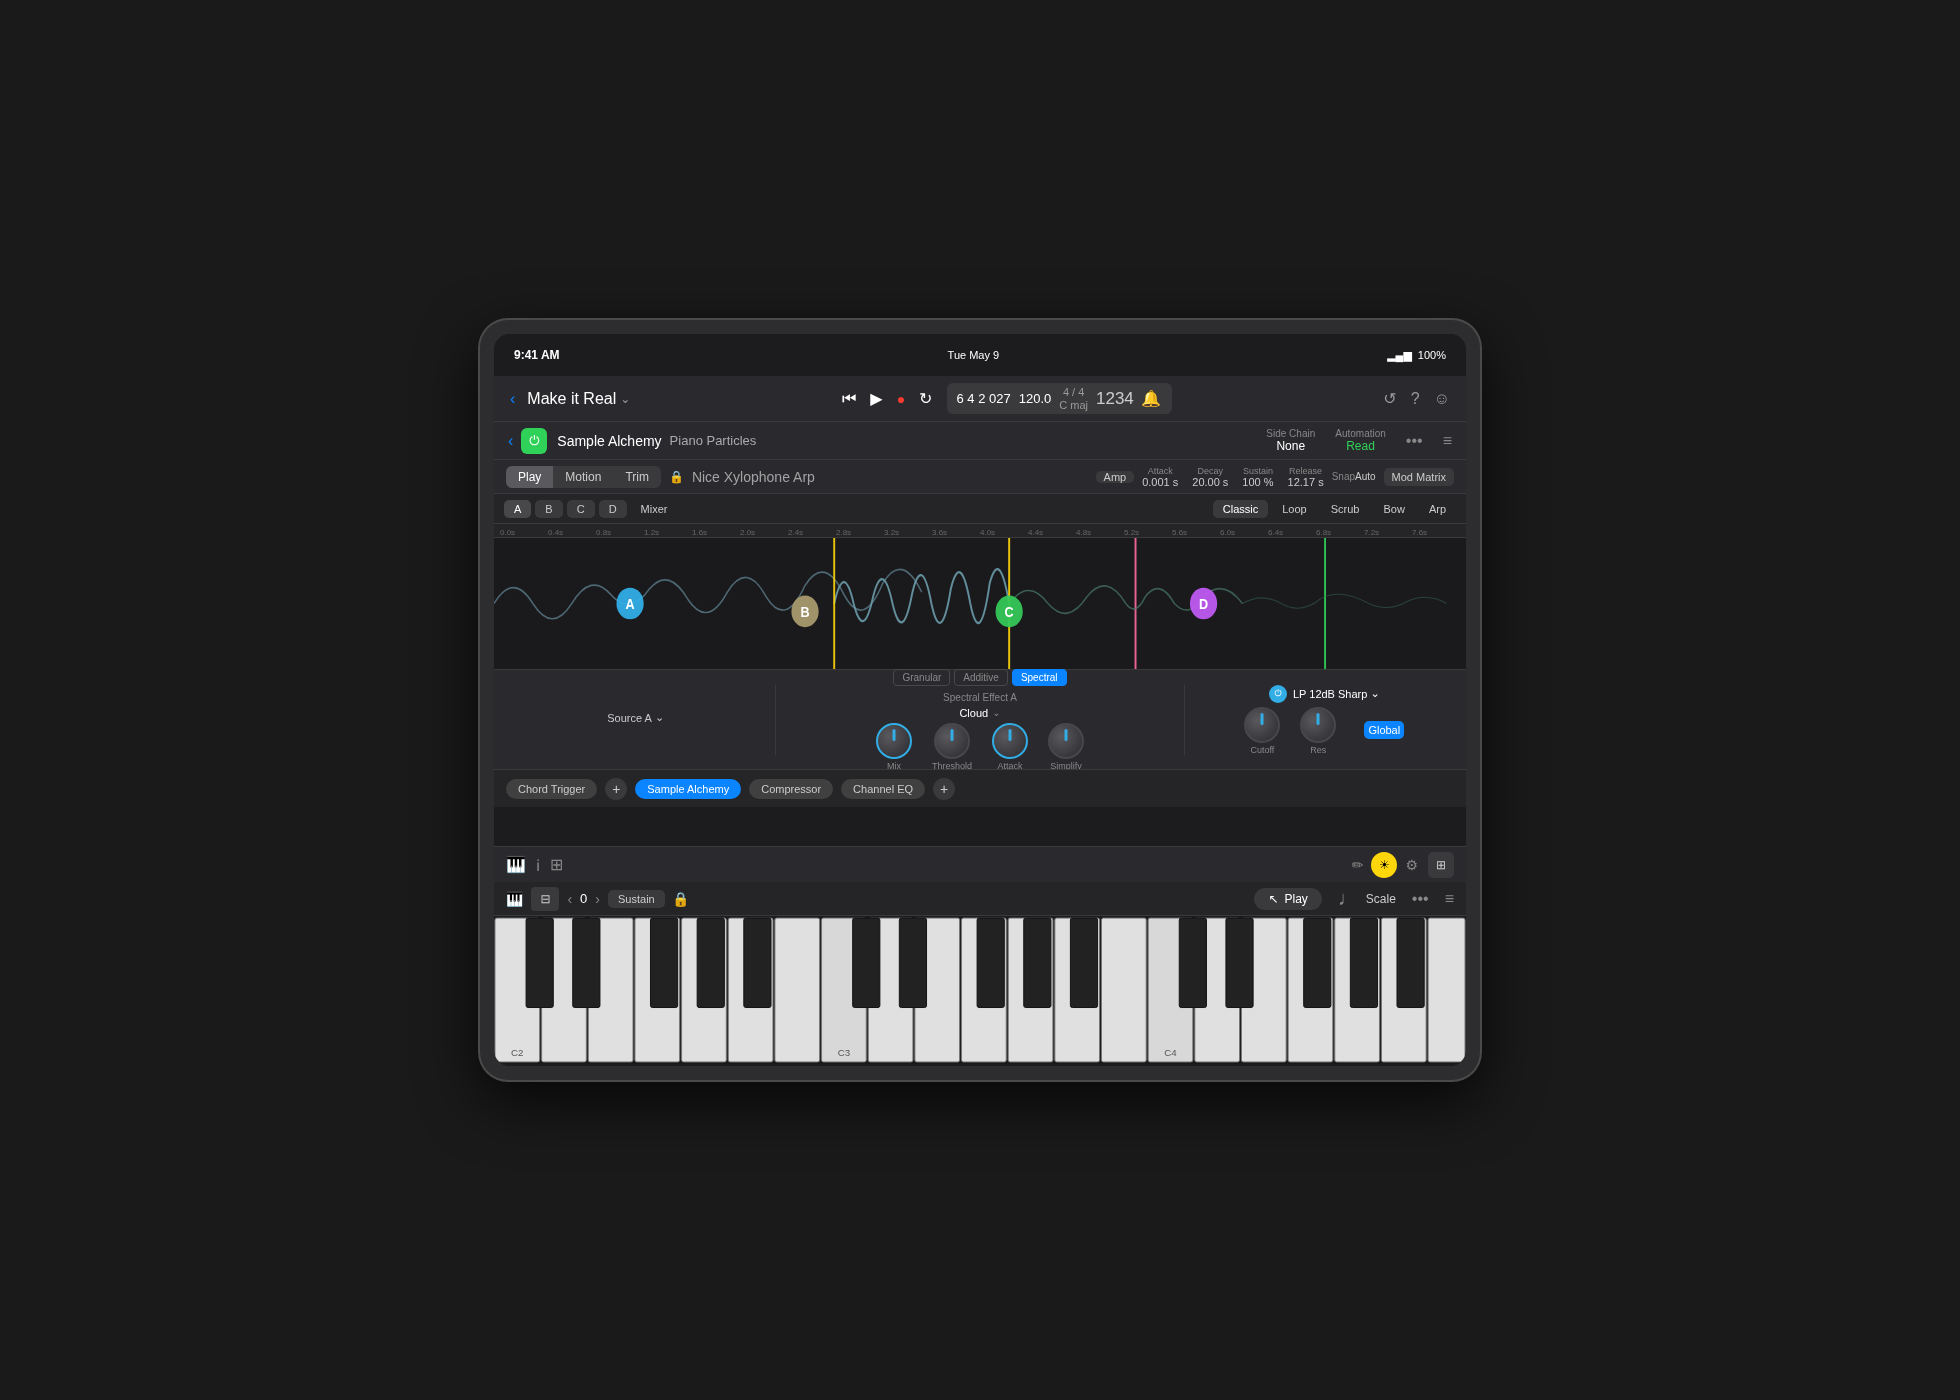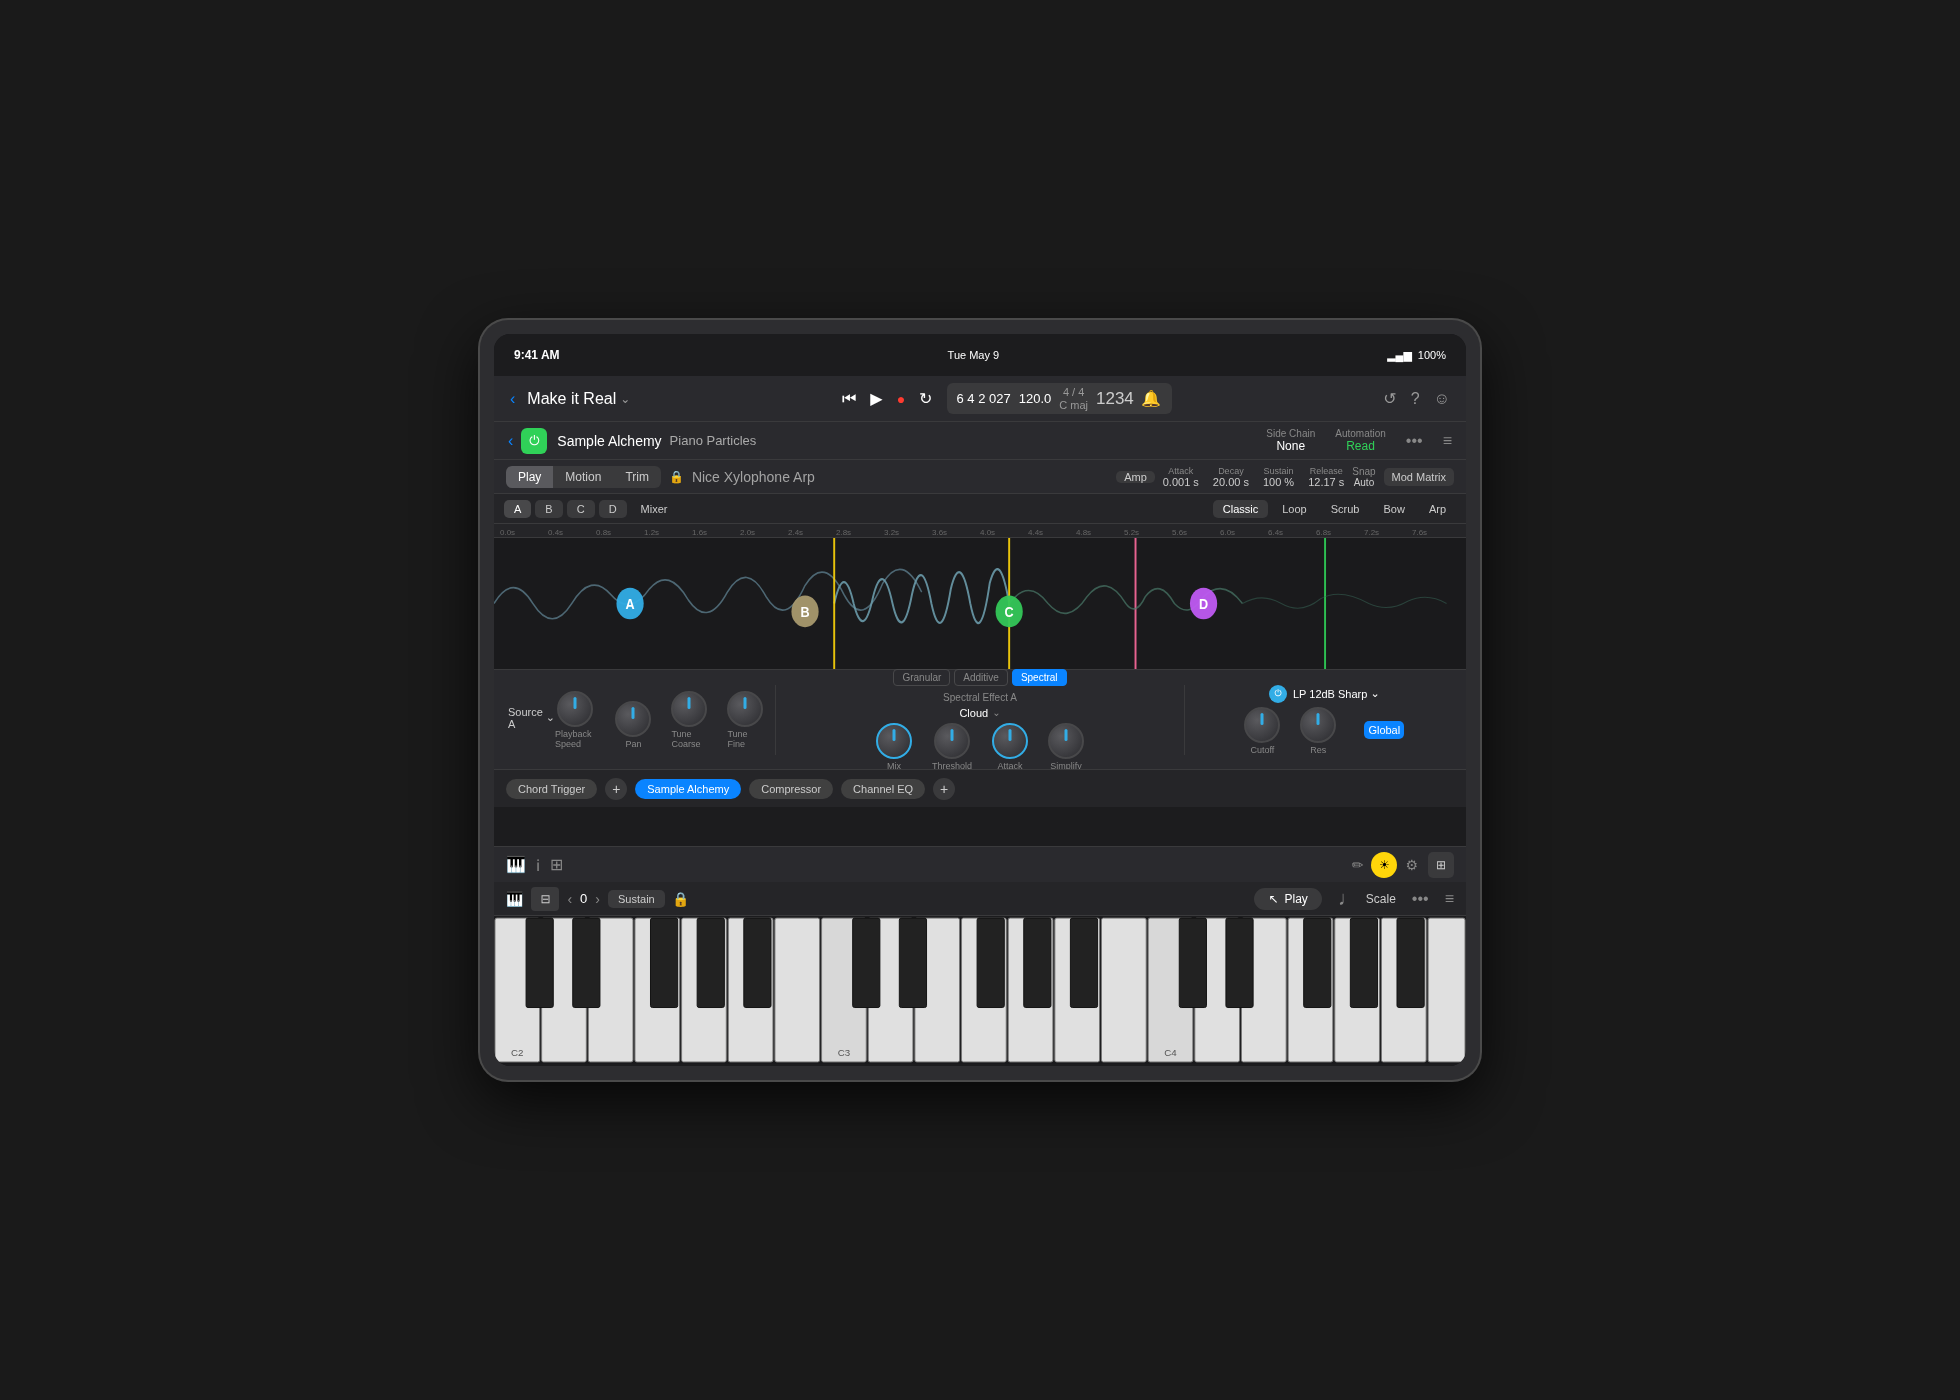--- a/index.html
+++ b/index.html
@@ -178,21 +178,21 @@
       padding: 0 8px;
       border-radius: 5px;
       font-size: 11px;
       border: none;
       cursor: pointer;
     }
     .adsr-section { display: flex; gap: 14px; align-items: center; font-size: 11px; }
     .adsr-item { display: flex; flex-direction: column; align-items: center; }
     .adsr-label { color: #888; font-size: 9px; }
     .adsr-val { color: #ccc; font-size: 11px; }
-    .snap-section { display: flex; flex-direction: column; align-items: center; font-size: 10px; }
+    .snap-section { display: flex; flex-direction: row; align-items: center; font-size: 10px; }
     .snap-label { color: #888; }
     .snap-val { color: #ccc; }
     .mod-matrix-btn {
       background: #3a3a3c;
       color: #ccc;
       padding: 3px 8px;
       border-radius: 5px;
       font-size: 11px;
       border: none;
       cursor: pointer;
@@ -283,20 +283,21 @@
       display: flex;
       align-items: center;
       padding: 0 14px;
       border-top: 1px solid #3a3a3c;
       gap: 0;
       flex-shrink: 0;
     }
     .source-section {
       flex: 1;
       display: flex;
+      flex-direction: column;
       align-items: center;
     }
     .source-section-title {
       color: #ccc;
       font-size: 11px;
       margin-bottom: 4px;
       display: flex; align-items: center; gap: 3px;
     }
     .knob-row {
       display: flex;
@@ -684,38 +685,20 @@
         </div>
       </div>
 
       <div class="source-controls">
 
         <div class="source-section">
           <div class="source-section-title">
             <span>Source A</span>
             <span>⌄</span>
           </div>
-          <div class="knob-row">
-            <div class="knob-group">
-              <div class="knob" style="--rotation:-30deg"></div>
-              <span class="knob-label">Playback Speed</span>
-            </div>
-            <div class="knob-group">
-              <div class="knob centered"></div>
-              <span class="knob-label">Pan</span>
-            </div>
-            <div class="knob-group">
-              <div class="knob centered"></div>
-              <span class="knob-label">Tune Coarse</span>
-            </div>
-            <div class="knob-group">
-              <div class="knob centered"></div>
-              <span class="knob-label">Tune Fine</span>
-            </div>
-          </div>
         </div>
 
         <div class="divider-v"></div>
 
         <div class="spectral-section">
           <div class="spectral-tabs">
             <button class="spec-tab">Granular</button>
             <button class="spec-tab">Additive</button>
             <button class="spec-tab active">Spectral</button>
           </div>

